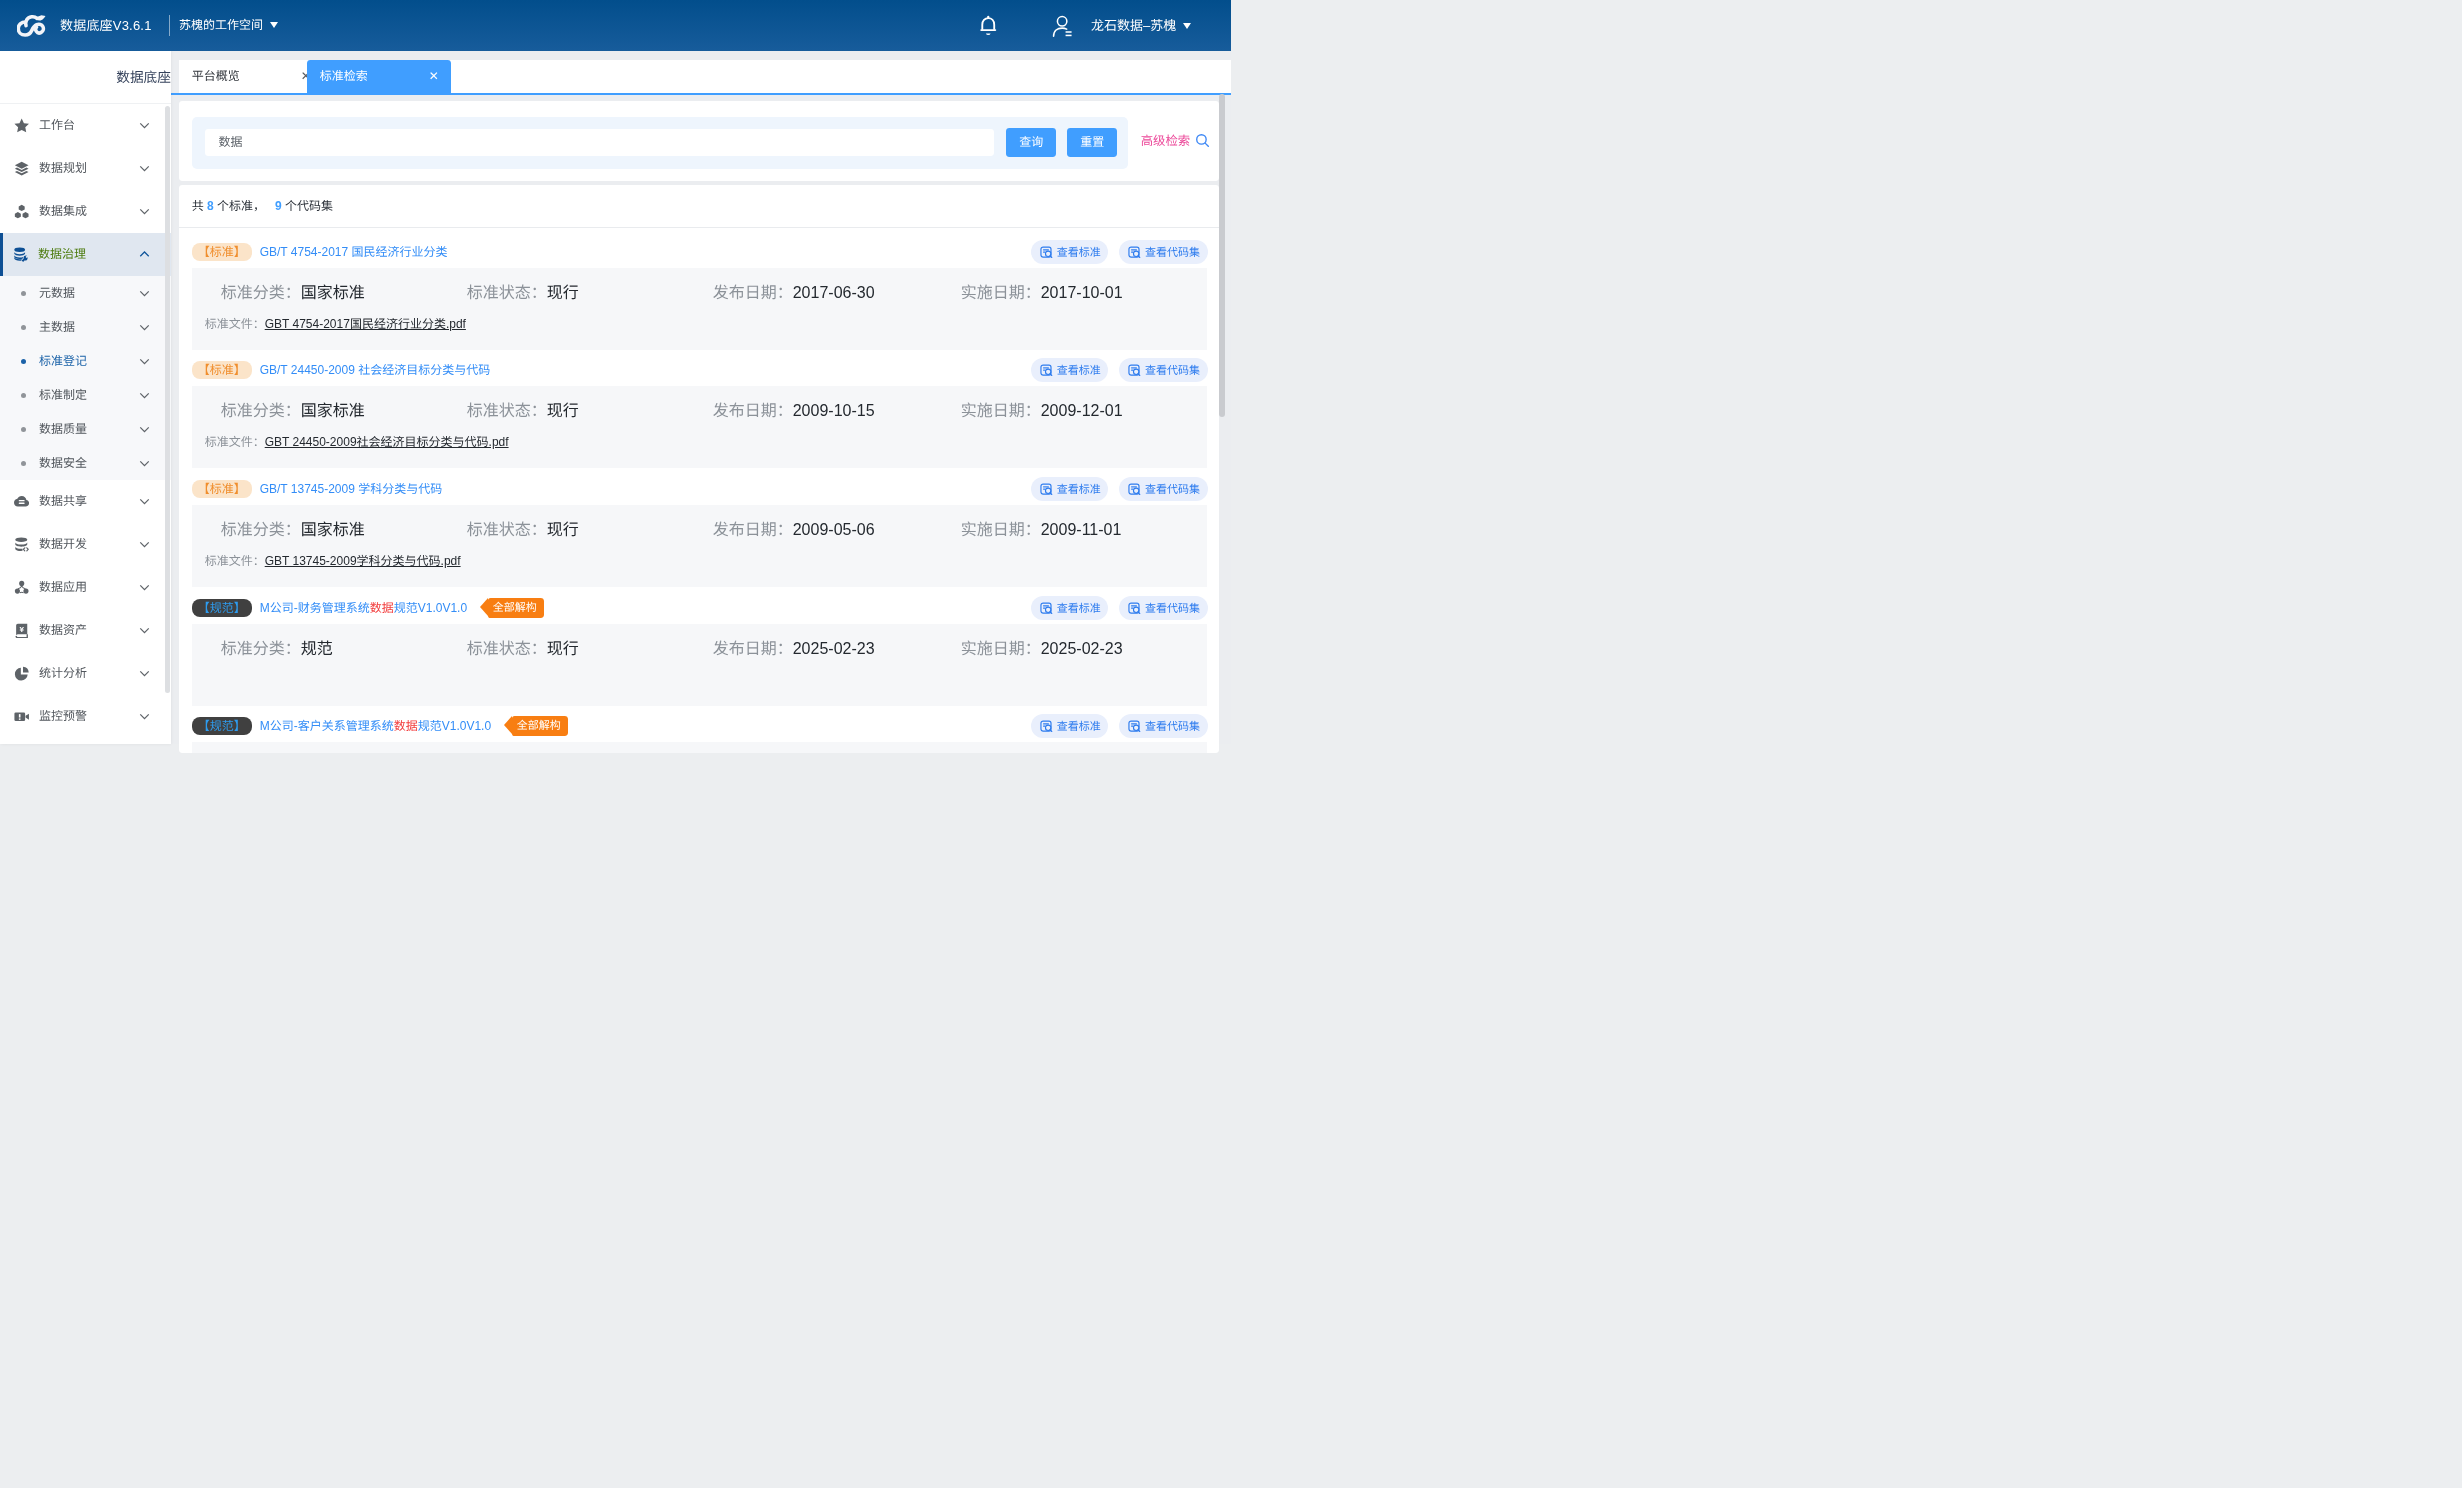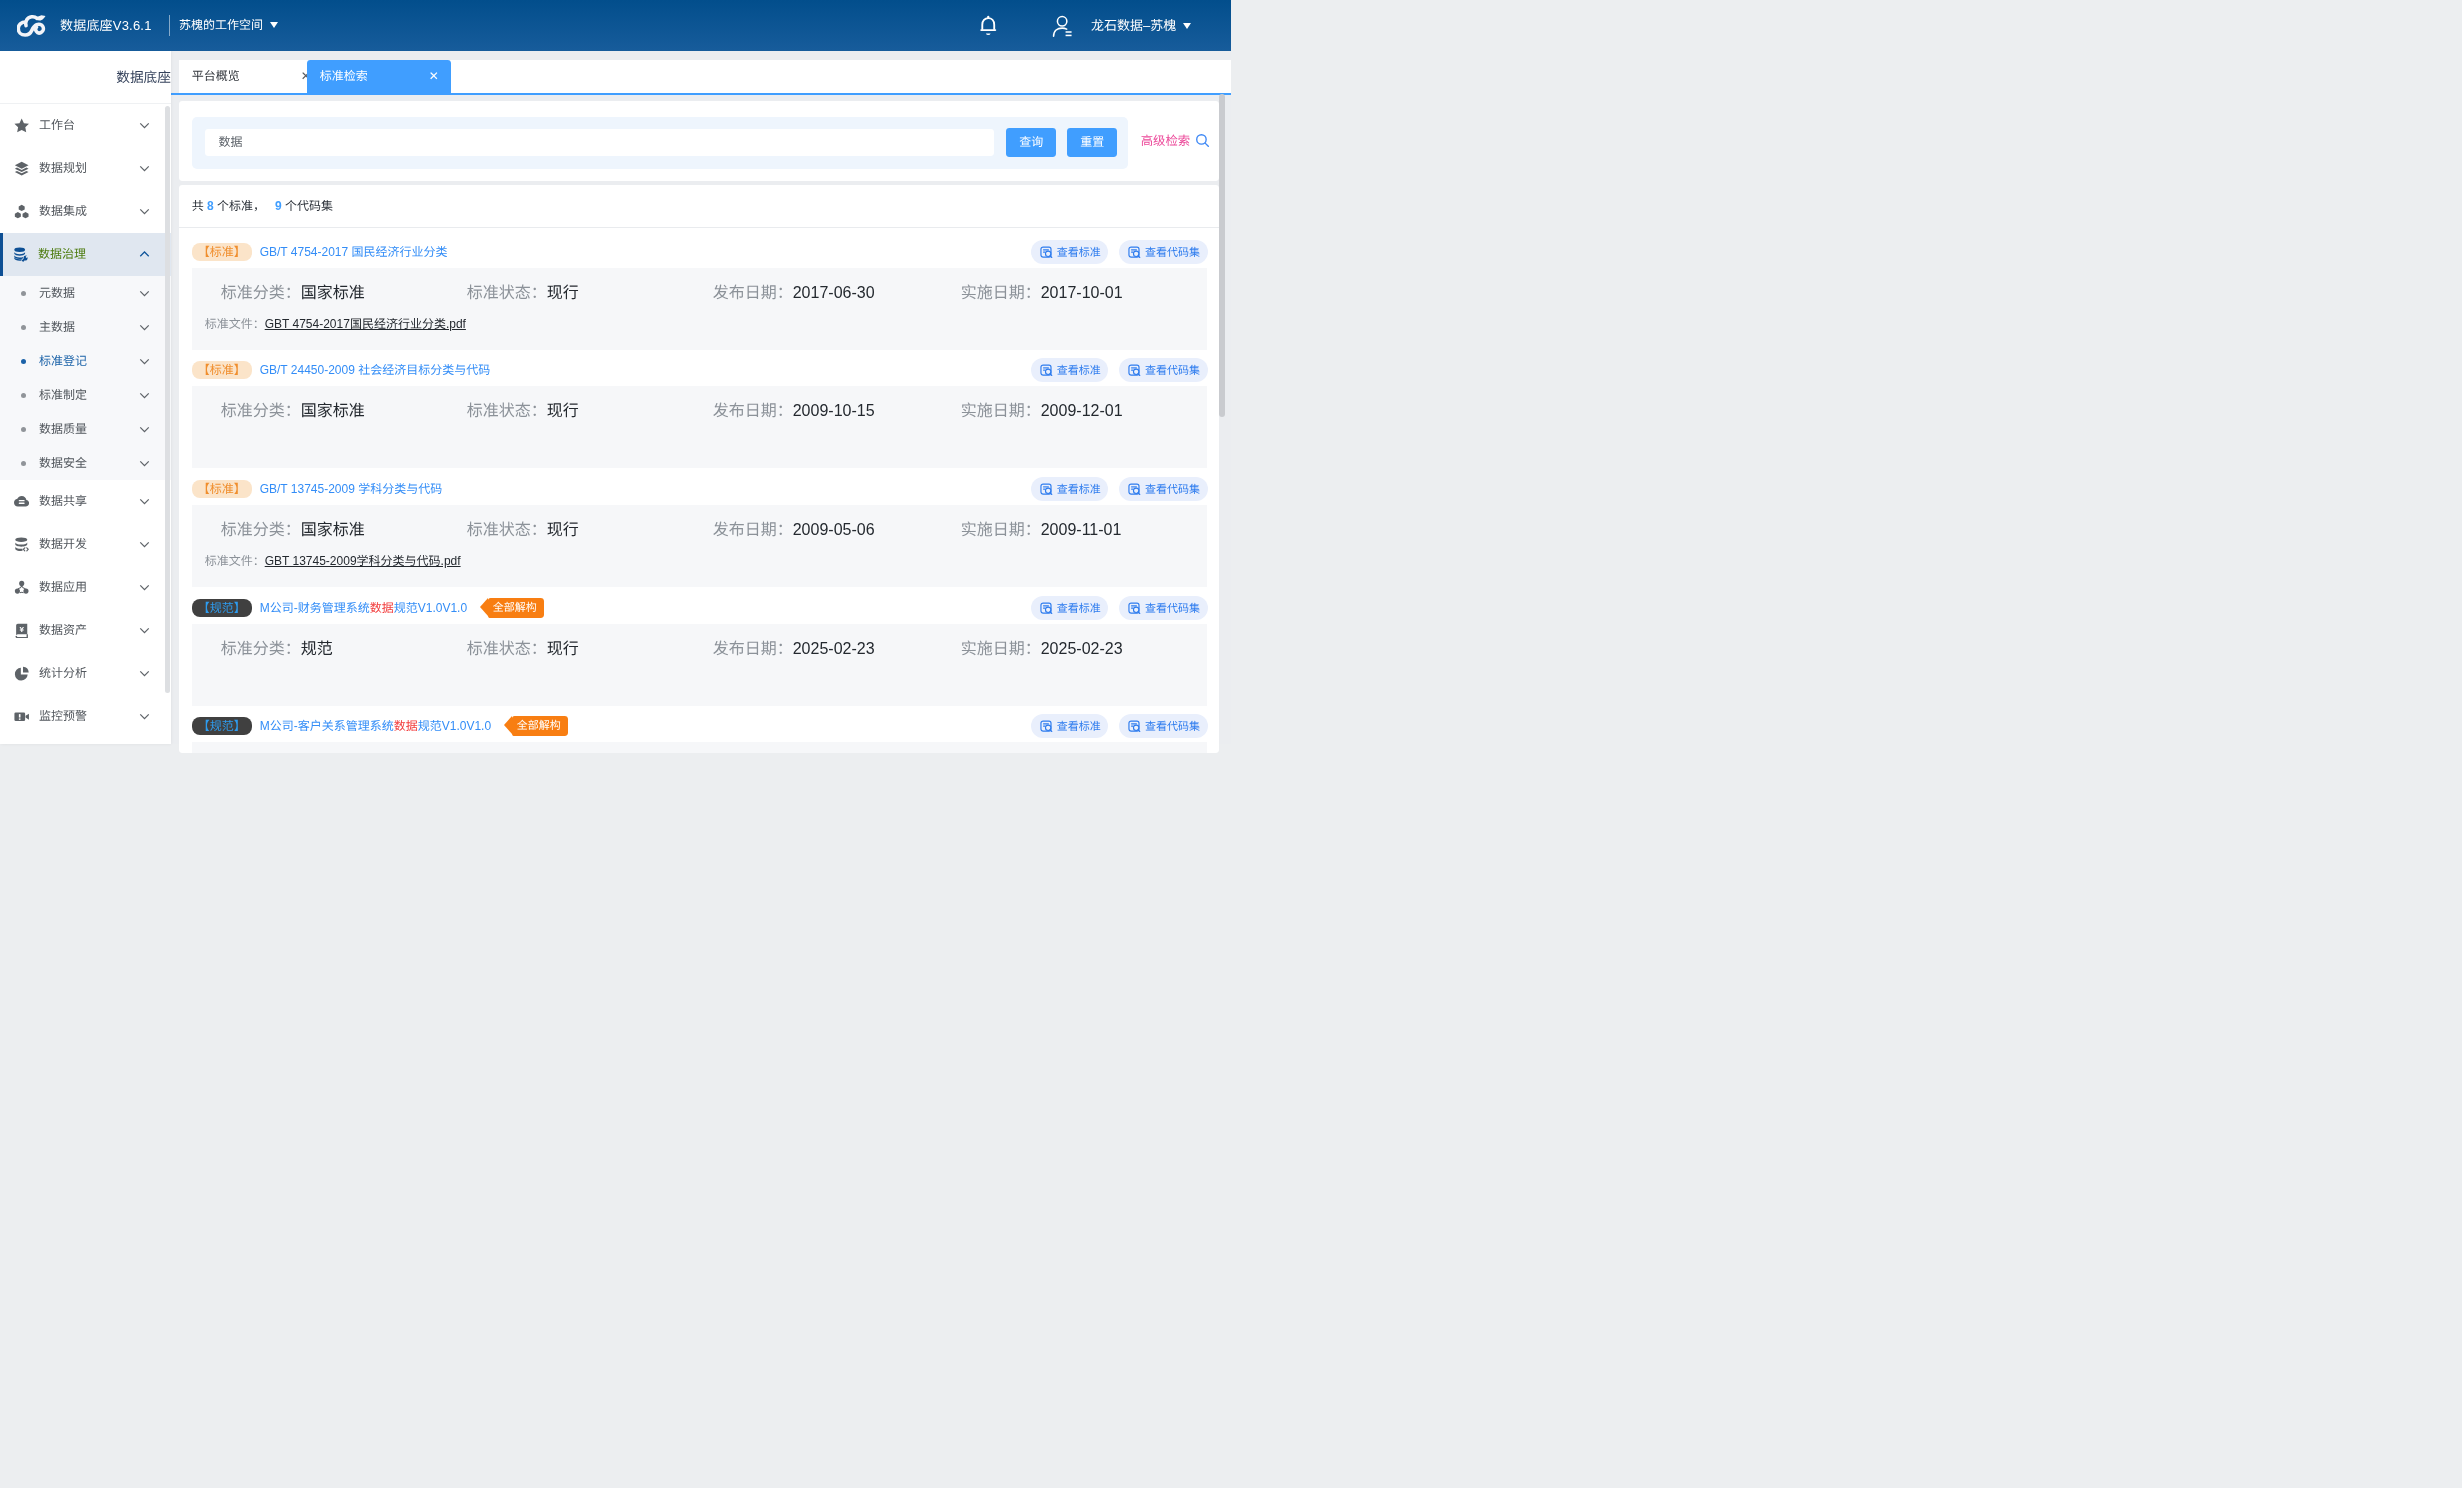--- a/index.html
+++ b/index.html
@@ -354,20 +354,23 @@
               <line x1="11.6" y1="11.3" x2="13.6" y2="13.2" stroke="#2E7CEE" stroke-width="1.4" stroke-linecap="round"></line>
             </svg>查看代码集</span>
       </div>
       <div class="panel">
         <div class="prow1">
           <span class="c1"><span class="lab">标准分类：</span><span class="val">国家标准</span></span>
           <span class="c2"><span class="lab">标准状态：</span><span class="val">现行</span></span>
           <span class="c3"><span class="lab">发布日期：</span><span class="val">2009-10-15</span></span>
           <span class="c4"><span class="lab">实施日期：</span><span class="val">2009-12-01</span></span>
         </div>
+        <div class="prow2">
+            <span class="c1"><span class="lab">标准文件：</span><span class="flink">GBT 24450-2009社会经济目标分类与代码.pdf</span></span>
+          </div>
       </div>
     </div>
 
     <div class="rcard" style="top:295px">
       <span class="tag std">【标准】</span>
       <span class="rtitle">GB/T 13745-2009 学科分类与代码</span>
       <div class="pillbtns">
         <span class="pill"><svg width="13" height="13" viewBox="0 0 15 15">
               <rect x="1.1" y="1.3" width="11.6" height="11.6" rx="2.4" fill="none" stroke="#2E7CEE" stroke-width="1.35"></rect>
               <line x1="3.6" y1="4.5" x2="10.2" y2="4.5" stroke="#2E7CEE" stroke-width="1.35"></line>

